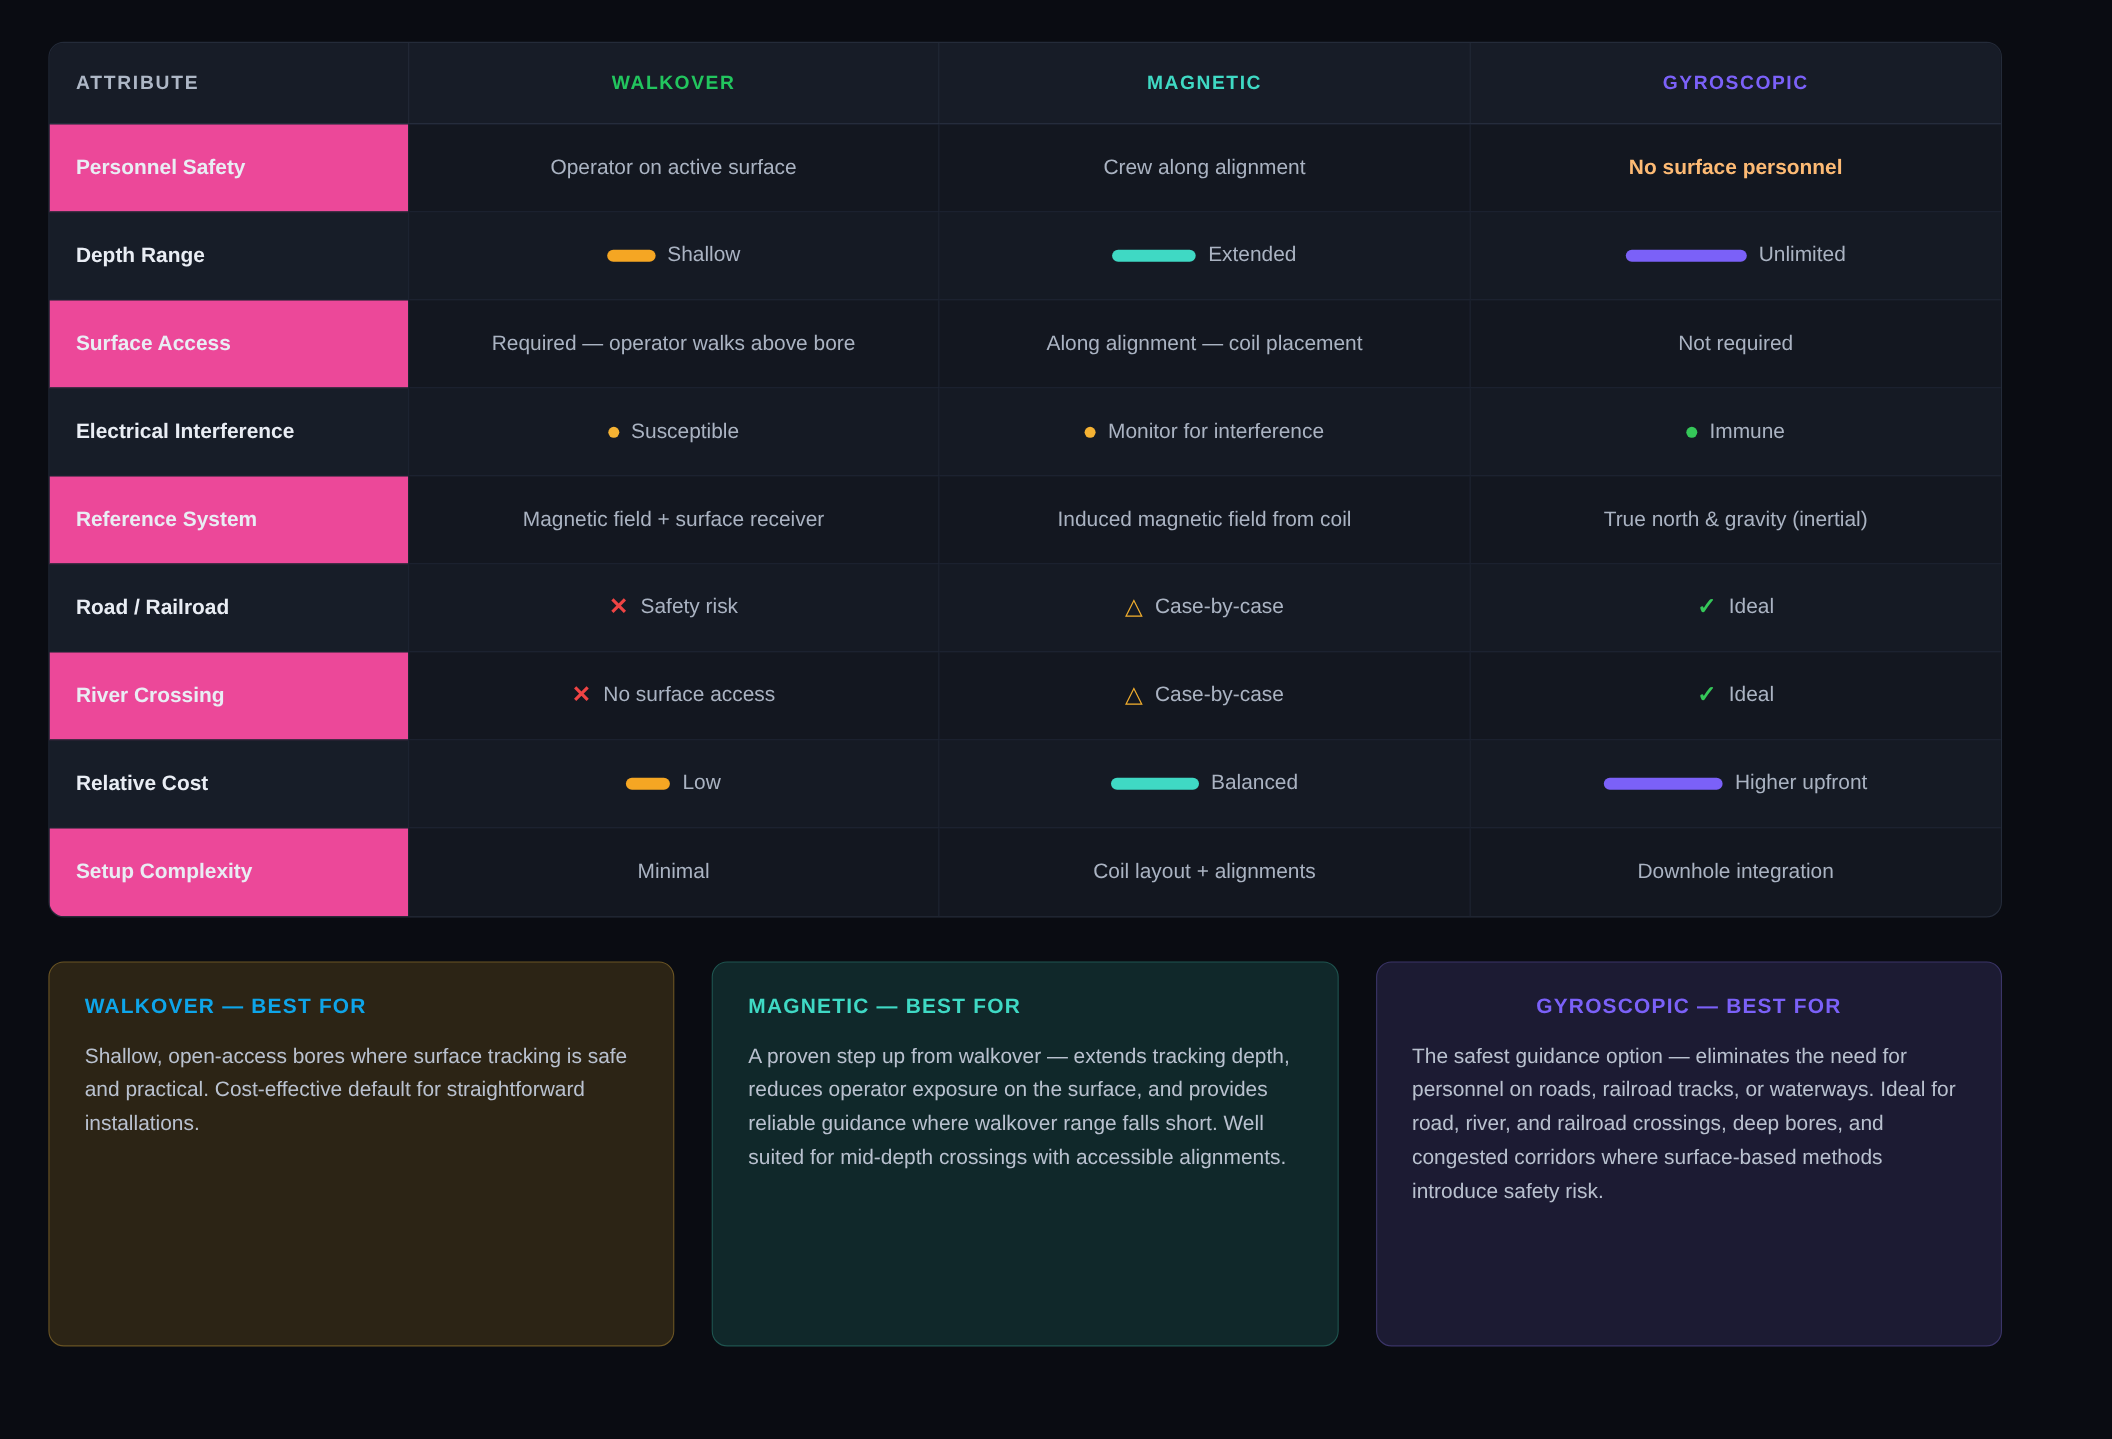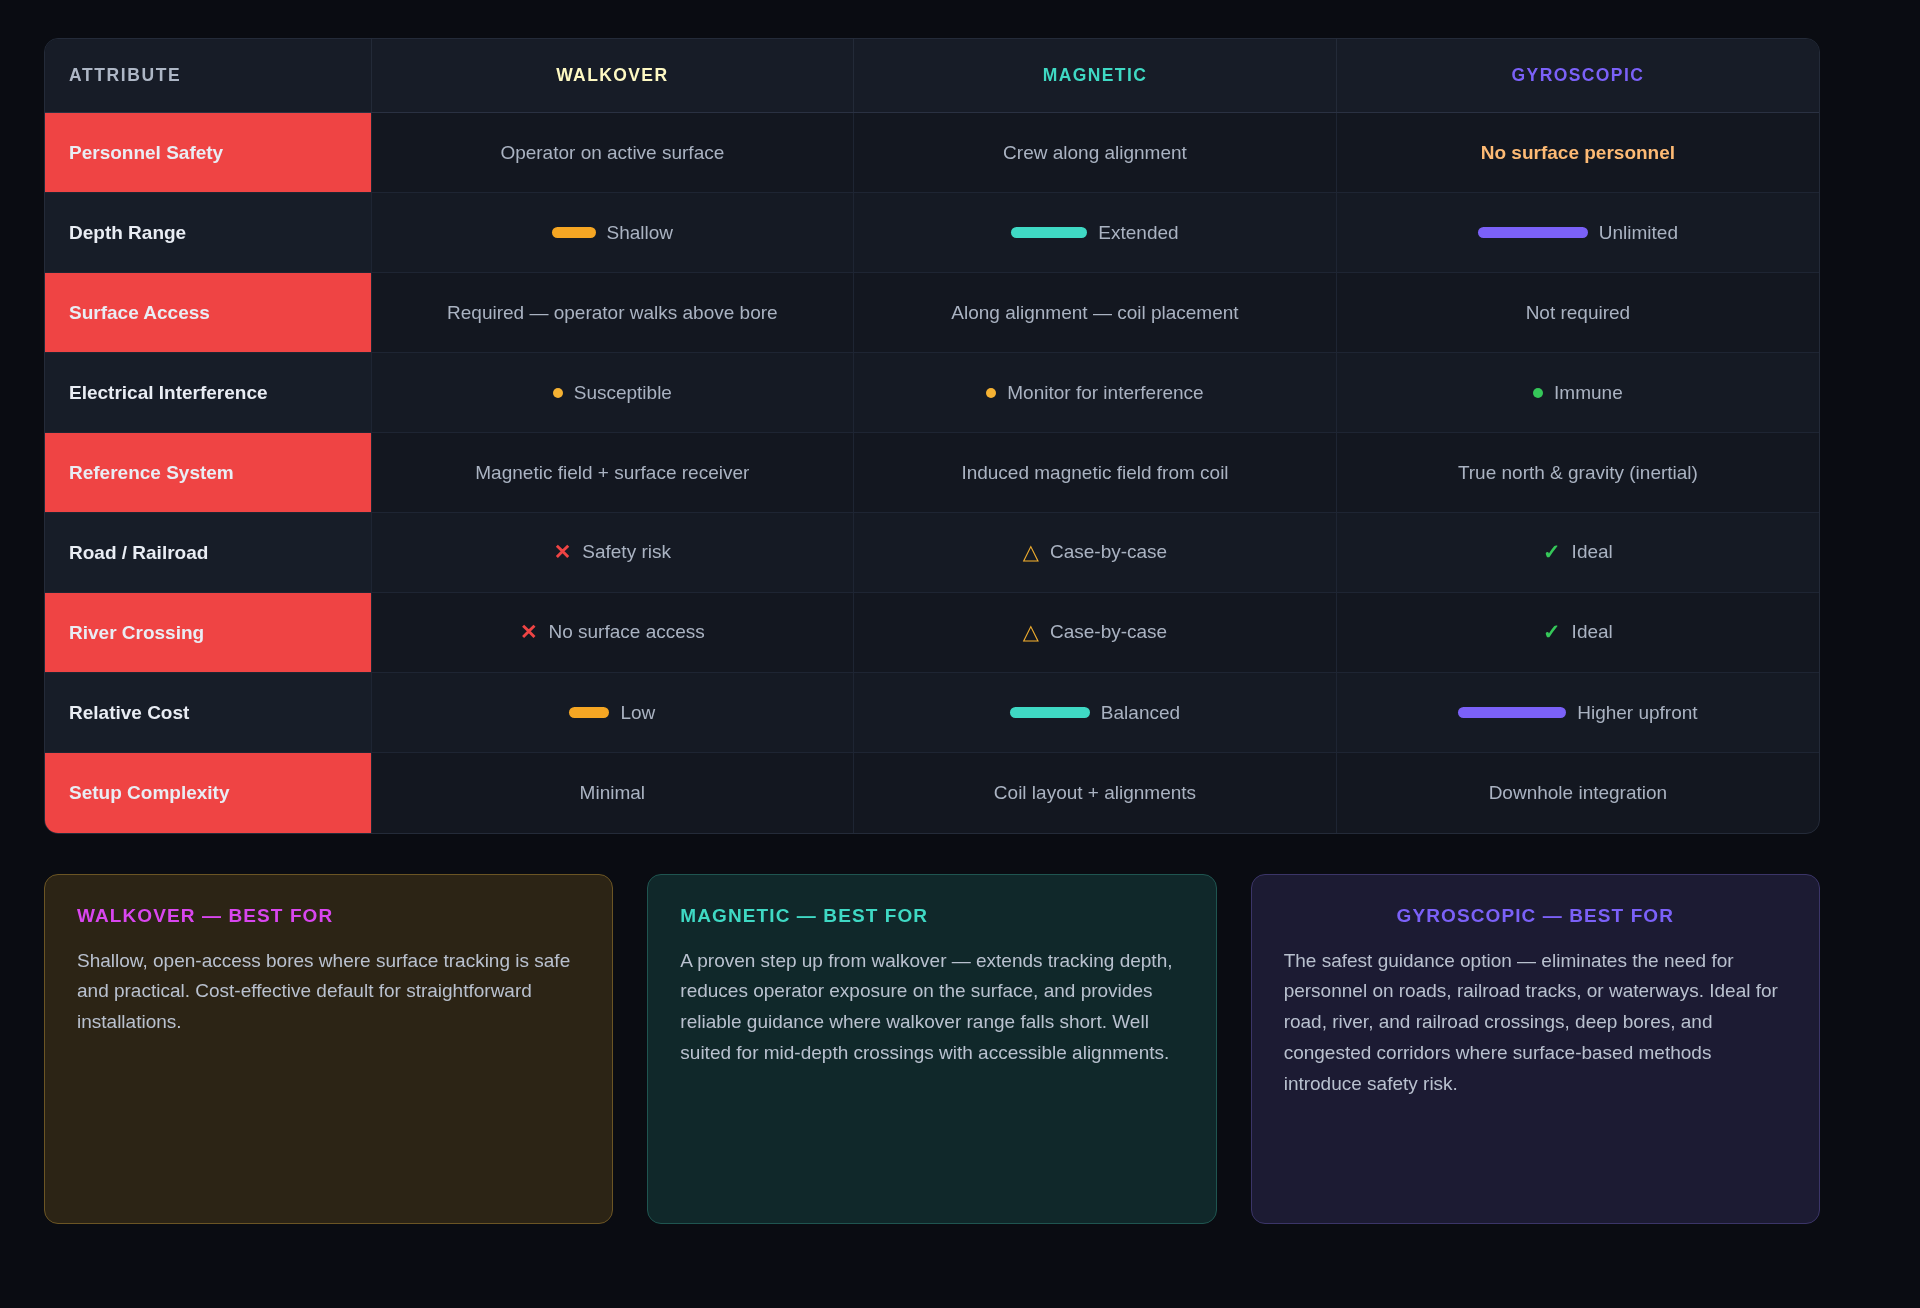--- a/index.html
+++ b/index.html
@@ -51,21 +51,21 @@
     vertical-align: middle;
   }
   thead th:last-child { border-right: none; }
 
   thead th.attr-head {
     text-align: left;
     color: #aeb7c6;
     letter-spacing: 1.6px;
   }
 
-  thead th.walkover   { color: #fef9c3; }
+  thead th.walkover   { color: #22c55e; }
   thead th.magnetic   { color: #3fd9c4; }
   thead th.gyroscopic { color: #7b61f8; }
 
   tbody td {
     padding: 21px 24px;
     font-size: 19px;
     color: #aab3c2;
     text-align: center;
     border-bottom: 1px solid #1e2533;
     border-right: 1px solid #1e2533;
@@ -73,21 +73,21 @@
     height: 80px;
   }
   tbody td:last-child { border-right: none; }
   tbody tr:last-child td { border-bottom: none; }
 
   tbody td.attr {
     text-align: left;
     color: #e9edf4;
     font-weight: 700;
     font-size: 19px;
-    background: #ef4444;
+    background: #ec4899;
   }
 
   tbody tr:nth-child(even) td { background: #151a24; }
   tbody tr:nth-child(even) td.attr { background: #171d28; }
 
   
   .hl-gyro { color: #fdba74; font-weight: 700; }
 
   
   .cell-inline {
@@ -143,21 +143,21 @@
     margin-bottom: 19px;
   }
 
   .card-body {
     font-size: 19px;
     line-height: 1.62;
     color: #b9c1cf;
   }
 
   .card.walkover   { background: #2c2415; border-color: #6b5524; }
-  .card.walkover .card-title { color: #d946ef; }
+  .card.walkover .card-title { color: #0ea5e9; }
 
   .card.magnetic   { background: #10282a; border-color: #1f5550; }
   .card.magnetic .card-title { color: #3fd9c4; }
 
   .card.gyroscopic { background: #1c1b33; border-color: #3b3568; }
   .card.gyroscopic .card-title { color: #7b61f8; text-align: center; }
 </style>
 </head>
 <body>
 

